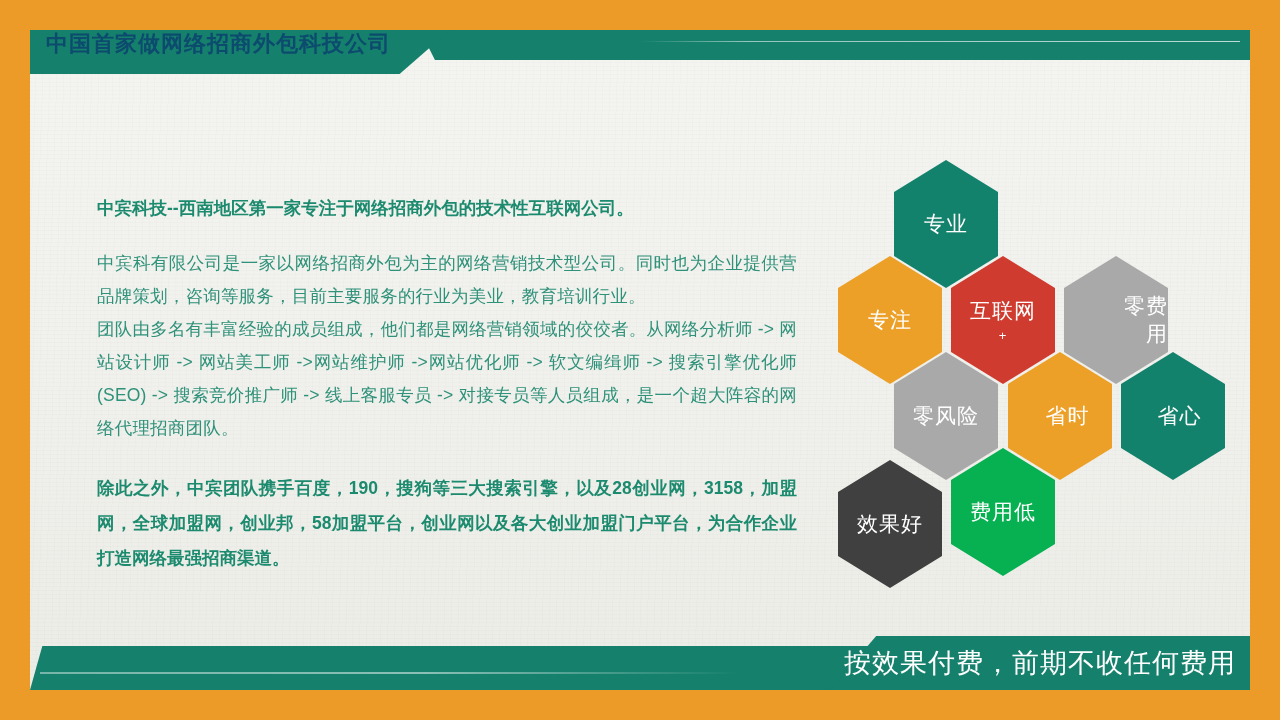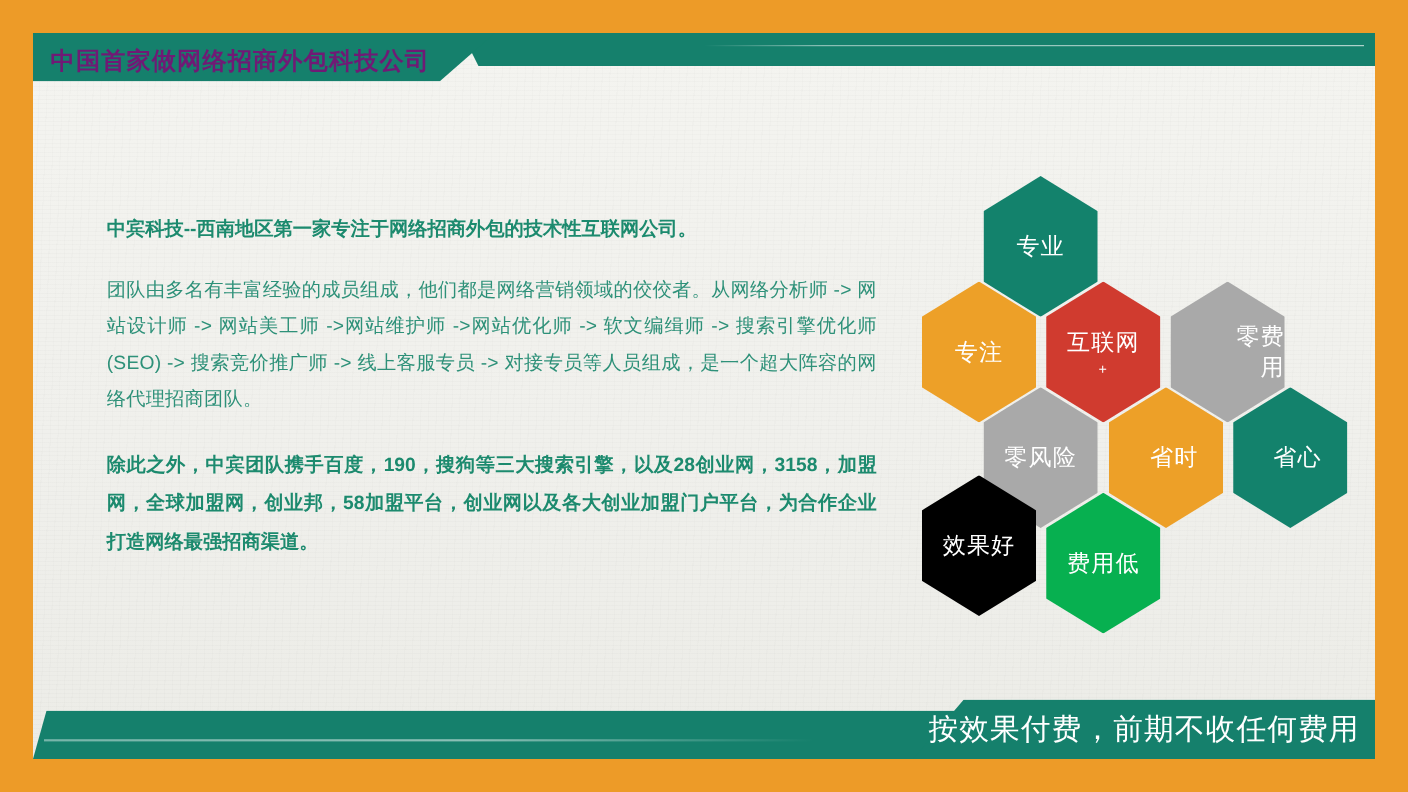--- a/index.html
+++ b/index.html
@@ -57,24 +57,24 @@
   }
   #header-hairline {
     position:absolute;
     left:640px; top:41px;
     width:600px; height:1px;
     background:linear-gradient(90deg, rgba(255,255,255,0) 0%, rgba(255,255,255,0.55) 18%, rgba(255,255,255,0.72) 100%);
     z-index:5;
   }
   #header-title {
     position:absolute;
-    left:46px; top:34px;
+    left:46px; top:22px;
     height:44px;
     line-height:44px;
-    color:#701a75;
+    color:#0c4a6e;
     font-size:22px;
     font-weight:bold;
     letter-spacing:1px;
     white-space:nowrap;
     z-index:6;
   }
 
   
   #section-head {
     position:absolute;
@@ -193,20 +193,21 @@
   <div id="paper"></div>
 
   <div id="header-strip"></div>
   <div id="header-left"></div>
   <div id="header-hairline"></div>
   <div id="header-title">中国首家做网络招商外包科技公司</div>
 
 
   <div id="text-col">
     <p id="para-lead" class="para bold">中宾科技--西南地区第一家专注于网络招商外包的技术性互联网公司。</p>
+    <p id="para-body1" class="para">中宾科有限公司是一家以网络招商外包为主的网络营销技术型公司。同时也为企业提供营品牌策划，咨询等服务，目前主要服务的行业为美业，教育培训行业。</p>
     <p id="para-body2" class="para">团队由多名有丰富经验的成员组成，他们都是网络营销领域的佼佼者。从网络分析师 -&gt; 网站设计师 -&gt; 网站美工师 -&gt;网站维护师 -&gt;网站优化师 -&gt; 软文编缉师 -&gt; 搜索引擎优化师(SEO) -&gt; 搜索竞价推广师 -&gt; 线上客服专员 -&gt; 对接专员等人员组成，是一个超大阵容的网络代理招商团队。</p>
     <p id="para-tail" class="para bold">除此之外，中宾团队携手百度，190，搜狗等三大搜索引擎，以及28创业网，3158，加盟网，全球加盟网，创业邦，58加盟平台，创业网以及各大创业加盟门户平台，为合作企业打造网络最强招商渠道。</p>
   </div>
 
   <div id="hex-cluster">
       <div class="hex" style="left: 56px; top: 0px; background: rgb(19, 130, 108);">
         <span>专业</span>
       </div>
       <div class="hex" style="left: 0px; top: 96px; background: rgb(237, 160, 40);">
         <span>专注</span>
@@ -220,21 +221,21 @@
       </div>
       <div class="hex" style="left: 56px; top: 192px; background: rgb(169, 169, 169);">
         <span>零风险</span>
       </div>
       <div class="hex" style="left: 170px; top: 192px; background: rgb(237, 160, 40); padding-left: 15px;">
         <span>省时</span>
       </div>
       <div class="hex" style="left: 283px; top: 192px; background: rgb(19, 130, 108); padding-left: 13px;">
         <span>省心</span>
       </div>
-      <div class="hex" style="left: 0px; top: 272px; background: #000000;">
+      <div class="hex" style="left: 0px; top: 300px; background: #404040;">
         <span>效果好</span>
       </div>
       <div class="hex" style="left: 113px; top: 288px; background: rgb(7, 176, 80);">
         <span>费用低</span>
       </div>
     </div>
 
   <div id="footer-strip"></div>
   <div id="footer-hairline"></div>
   <div id="footer-right"></div>

